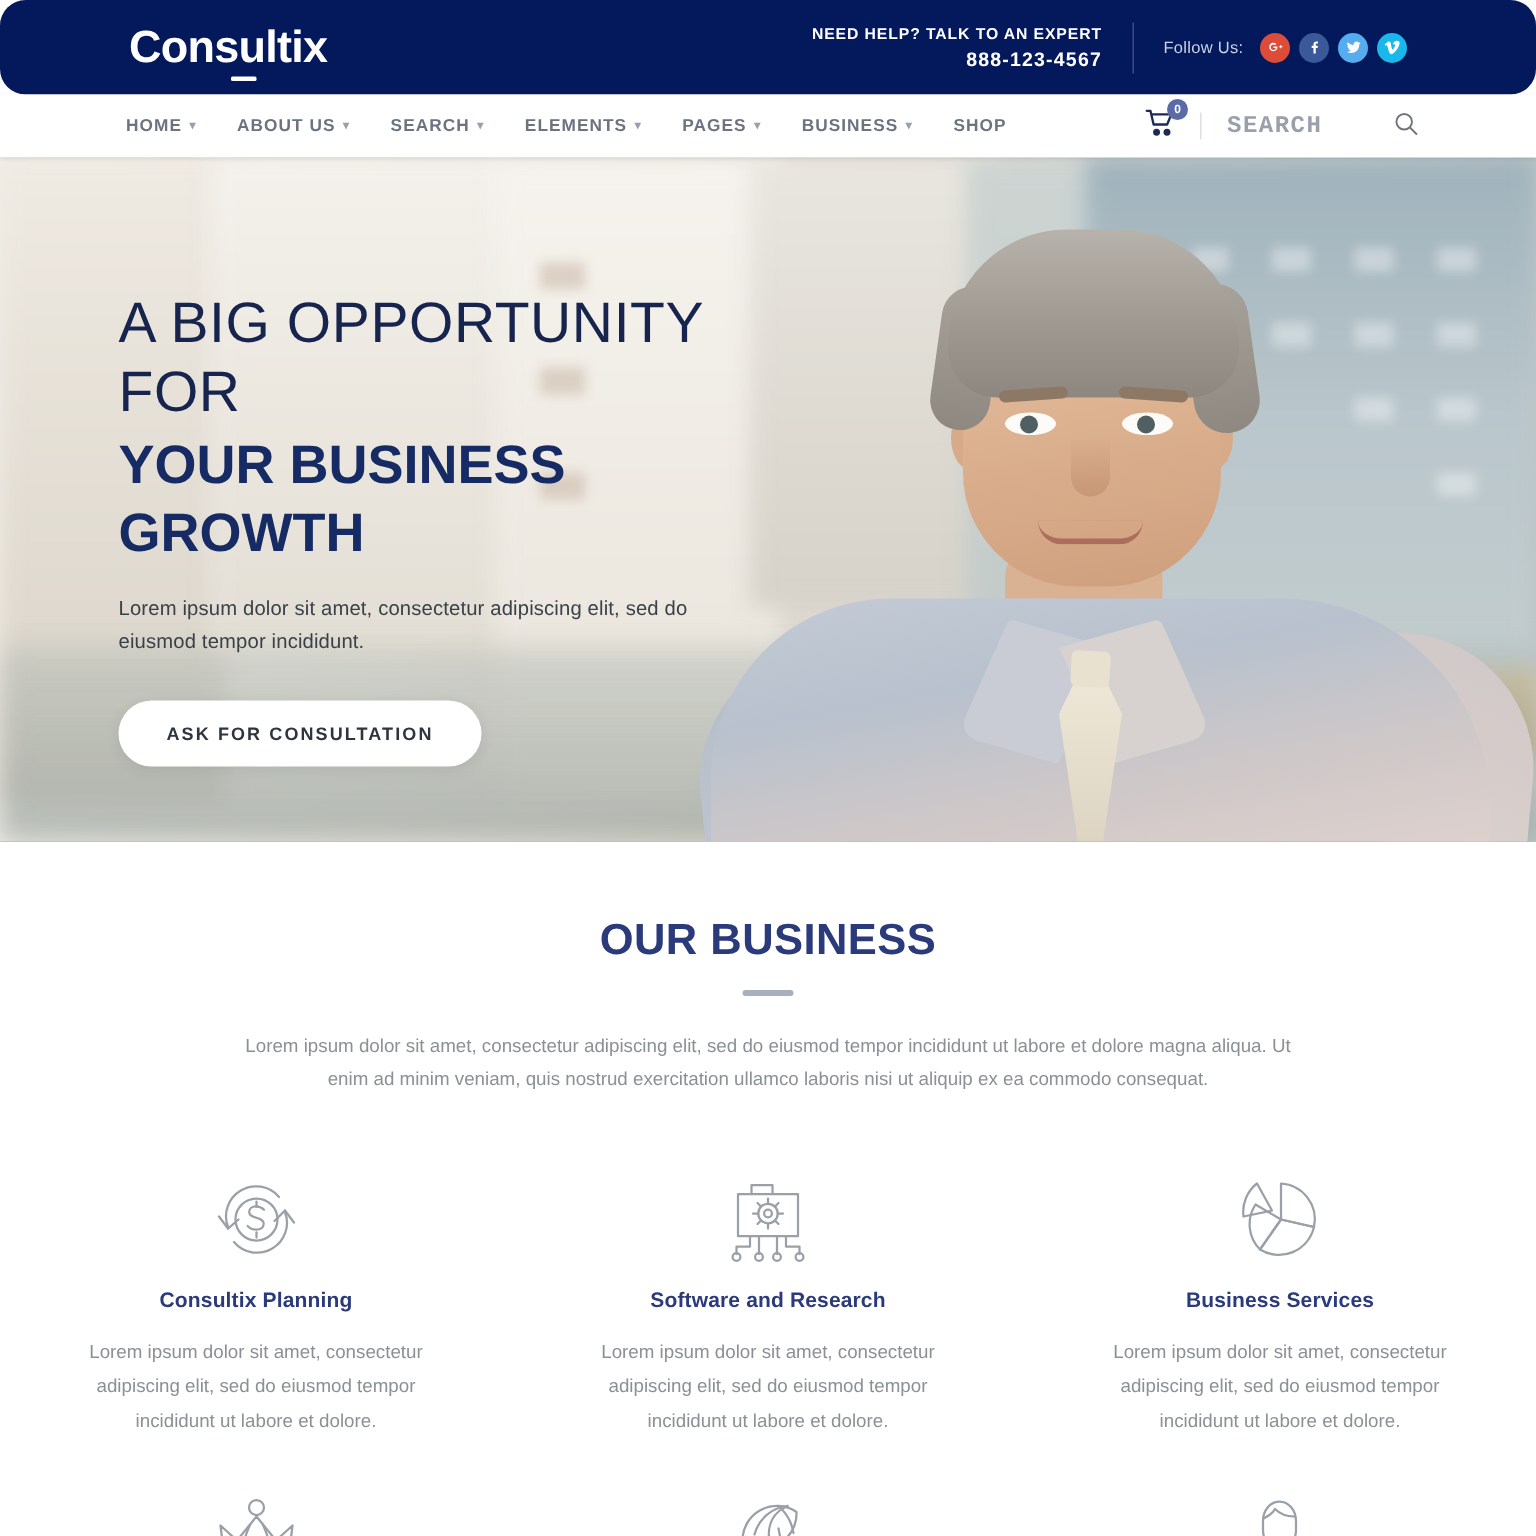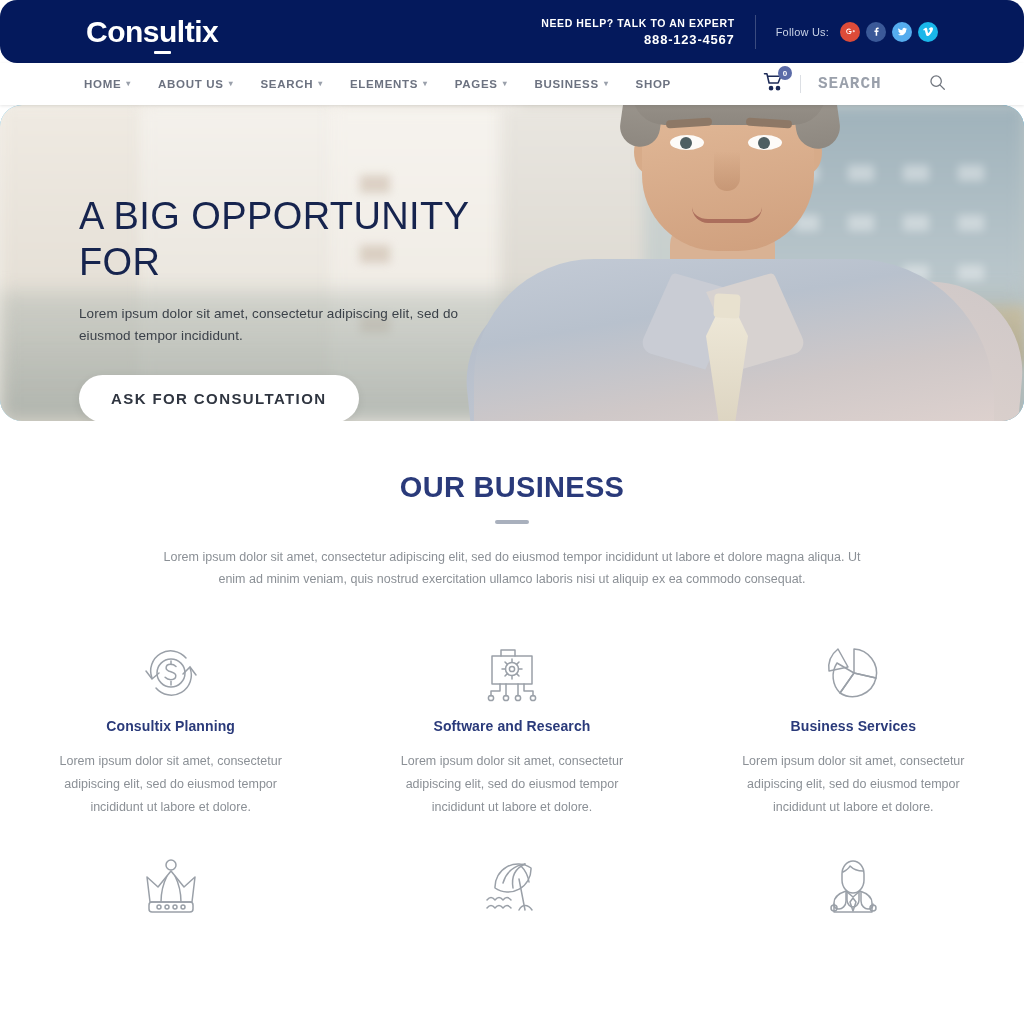--- a/index.html
+++ b/index.html
@@ -85,23 +85,22 @@
     border:none; outline:none; background:transparent;
     font-family:Liberation Mono, monospace;
     font-size:16px; letter-spacing:1px; color:#8b9099;
     font-weight:bold; width:105px;
   }
   .search-input::placeholder { color:#9aa0ab; }
   .search-btn { background:none; border:none; cursor:pointer; padding:0; margin-left:6px; }
 
   
   .hero {
-    position:relative; width:100%; height:316px; overflow:hidden;
+    position:relative; width:100%; height:456px; overflow:hidden;
     background:#0ea5e9;
-    border-radius:22px;
   }
   .hero-bg {
     position:absolute; inset:0;
     background:
       linear-gradient(100deg, #f2efe9 0%, #eae5dd 30%, #ded8cf 55%, #cfd4d2 75%, #b9c3c4 100%);
   }
   
   .bld { position:absolute; filter:blur(7px); }
   .b1 { left:0; top:0; width:150px; height:430px;
         background:linear-gradient(180deg,#efeae2,#d8d2c7); }
@@ -193,21 +192,21 @@
     font-size:36px; color:#162a63; font-weight:bold;
     letter-spacing:0px; line-height:45px; margin-top:2px;
   }
   .hero-sub {
     margin-top:18px; font-size:13.5px; color:#3b4149; line-height:22px;
     letter-spacing:0.1px; max-width:380px;
   }
   .hero-btn {
     margin-top:28px; display:inline-block;
     background:#ffffff; border:none; border-radius:24px;
-    padding:15px 32px; font-size:15px; font-weight:bold;
+    padding:15px 32px; font-size:12px; font-weight:bold;
     letter-spacing:1.4px; color:#2f3540; cursor:pointer;
     font-family:"Liberation Sans", sans-serif;
     box-shadow:0 2px 10px rgba(0,0,0,0.08);
   }
 
   
   .services { padding-top:50px; background:#fff; }
   .sec-title {
     text-align:center; font-size:29px; font-weight:bold;
     color:#2a3a7a; letter-spacing:0.3px;
@@ -377,20 +376,21 @@
     <div class="man-eye eye-r">
         <div class="man-pupil"></div>
       </div>
     <div class="man-nose"></div>
     <div class="man-mouth"></div>
   </div>
 
   <div class="hero-wrap">
     <div class="hero-content">
       <div class="hero-l1">A BIG OPPORTUNITY FOR</div>
+      <div class="hero-l2">YOUR BUSINESS GROWTH</div>
       <div class="hero-sub">Lorem ipsum dolor sit amet, consectetur adipiscing elit, sed do eiusmod tempor incididunt.</div>
       <button class="hero-btn">ASK FOR CONSULTATION</button>
     </div>
   </div>
 </div>
 
 <div class="services">
   <div class="sec-title">OUR BUSINESS</div>
   <div class="sec-divider"></div>
   <div class="sec-desc">Lorem ipsum dolor sit amet, consectetur adipiscing elit, sed do eiusmod tempor incididunt ut labore et dolore magna aliqua. Ut enim ad minim veniam, quis nostrud exercitation ullamco laboris nisi ut aliquip ex ea commodo consequat.</div>

